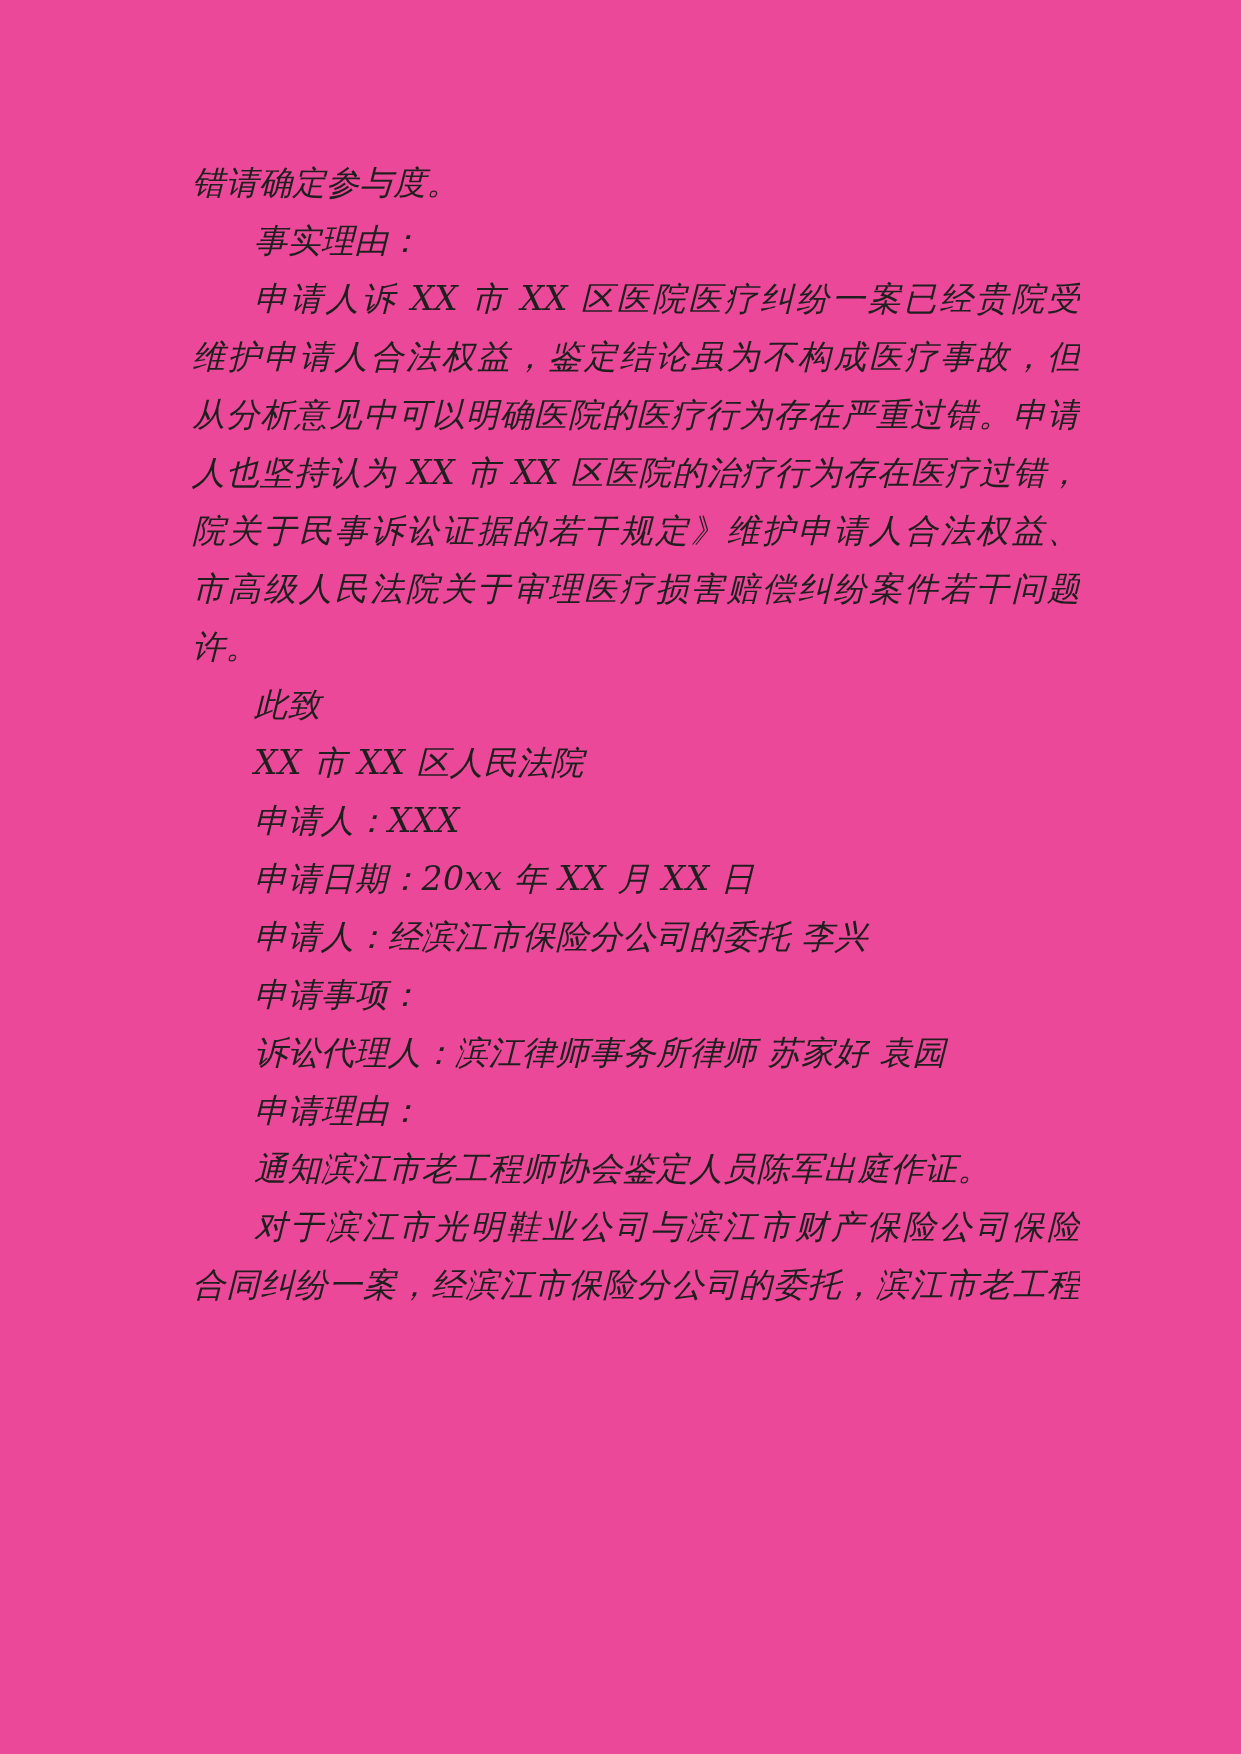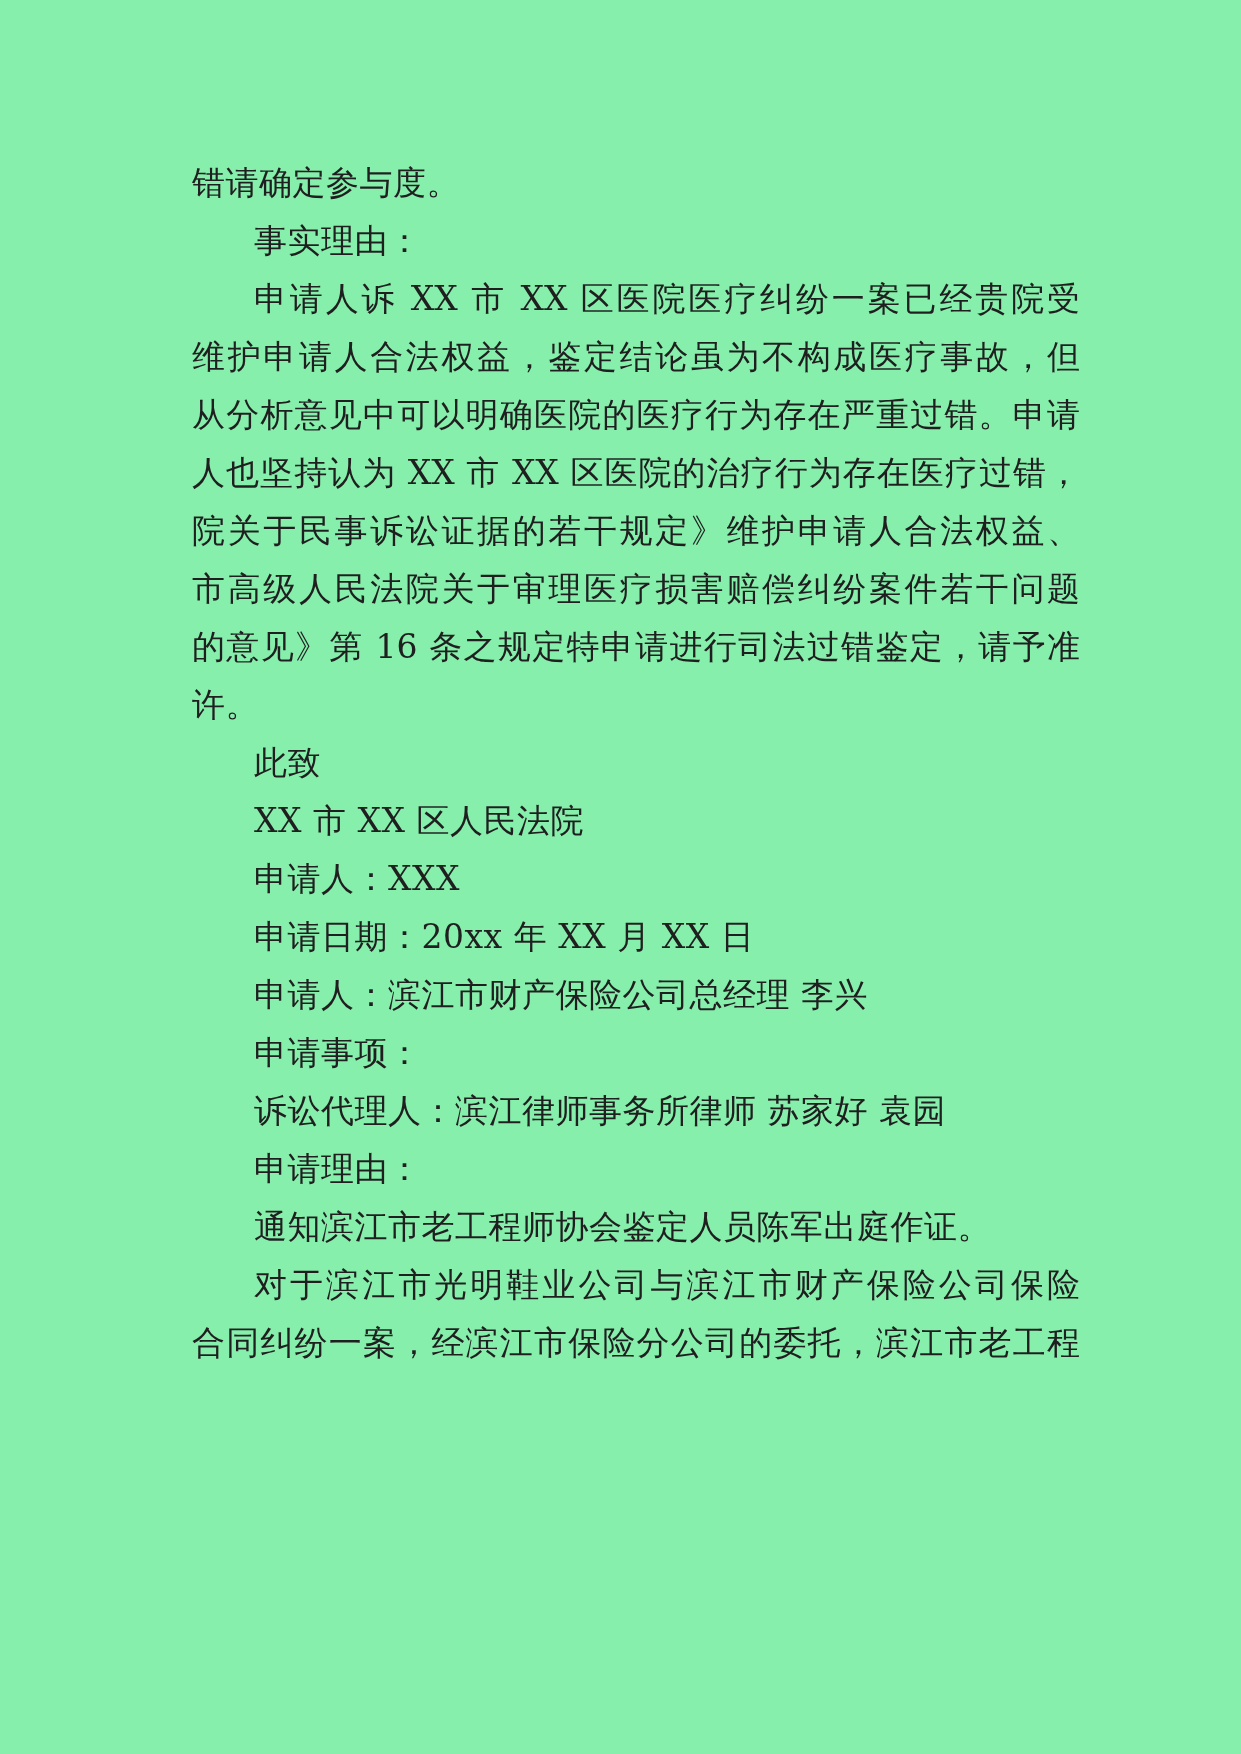--- a/index.html
+++ b/index.html
@@ -41,37 +41,36 @@
     text-align-last: justify;
     letter-spacing: 0;
   }
   .line.gap-before {
     margin-top: 58px;
   }
 </style>
 </head>
 <body>
 
-<div class="page" style="background: #86efac;">
+<div class="page" style="background: #ec4899; font-style: italic;">
   <div class="content" id="doc-lines" style="color: rgb(31, 31, 31);">
       <p class="line">错请确定参与度。</p>
       <p class="line indented">事实理由：</p>
       <p class="line indented justified">申请人诉 XX 市 XX 区医院医疗纠纷一案已经贵院受理，</p>
       <p class="line justified">维护申请人合法权益，鉴定结论虽为不构成医疗事故，但</p>
       <p class="line justified">从分析意见中可以明确医院的医疗行为存在严重过错。申请</p>
       <p class="line justified">人也坚持认为 XX 市 XX 区医院的治疗行为存在医疗过错，今</p>
       <p class="line justified">院关于民事诉讼证据的若干规定》维护申请人合法权益、《XX</p>
       <p class="line justified">市高级人民法院关于审理医疗损害赔偿纠纷案件若干问题</p>
-      <p class="line justified">的意见》第 16 条之规定特申请进行司法过错鉴定，请予准</p>
       <p class="line">许。</p>
       <p class="line indented">此致</p>
       <p class="line indented">XX 市 XX 区人民法院</p>
       <p class="line indented">申请人：XXX</p>
       <p class="line indented">申请日期：20xx 年 XX 月 XX 日</p>
-      <p class="line indented">申请人：滨江市财产保险公司总经理 李兴</p>
+      <p class="line indented">申请人：经滨江市保险分公司的委托 李兴</p>
       <p class="line indented">申请事项：</p>
       <p class="line indented">诉讼代理人：滨江律师事务所律师 苏家好 袁园</p>
       <p class="line indented">申请理由：</p>
       <p class="line indented">通知滨江市老工程师协会鉴定人员陈军出庭作证。</p>
       <p class="line indented justified">对于滨江市光明鞋业公司与滨江市财产保险公司保险</p>
       <p class="line justified">合同纠纷一案，经滨江市保险分公司的委托，滨江市老工程</p>
     </div>
 </div>
 
 </body></html>

